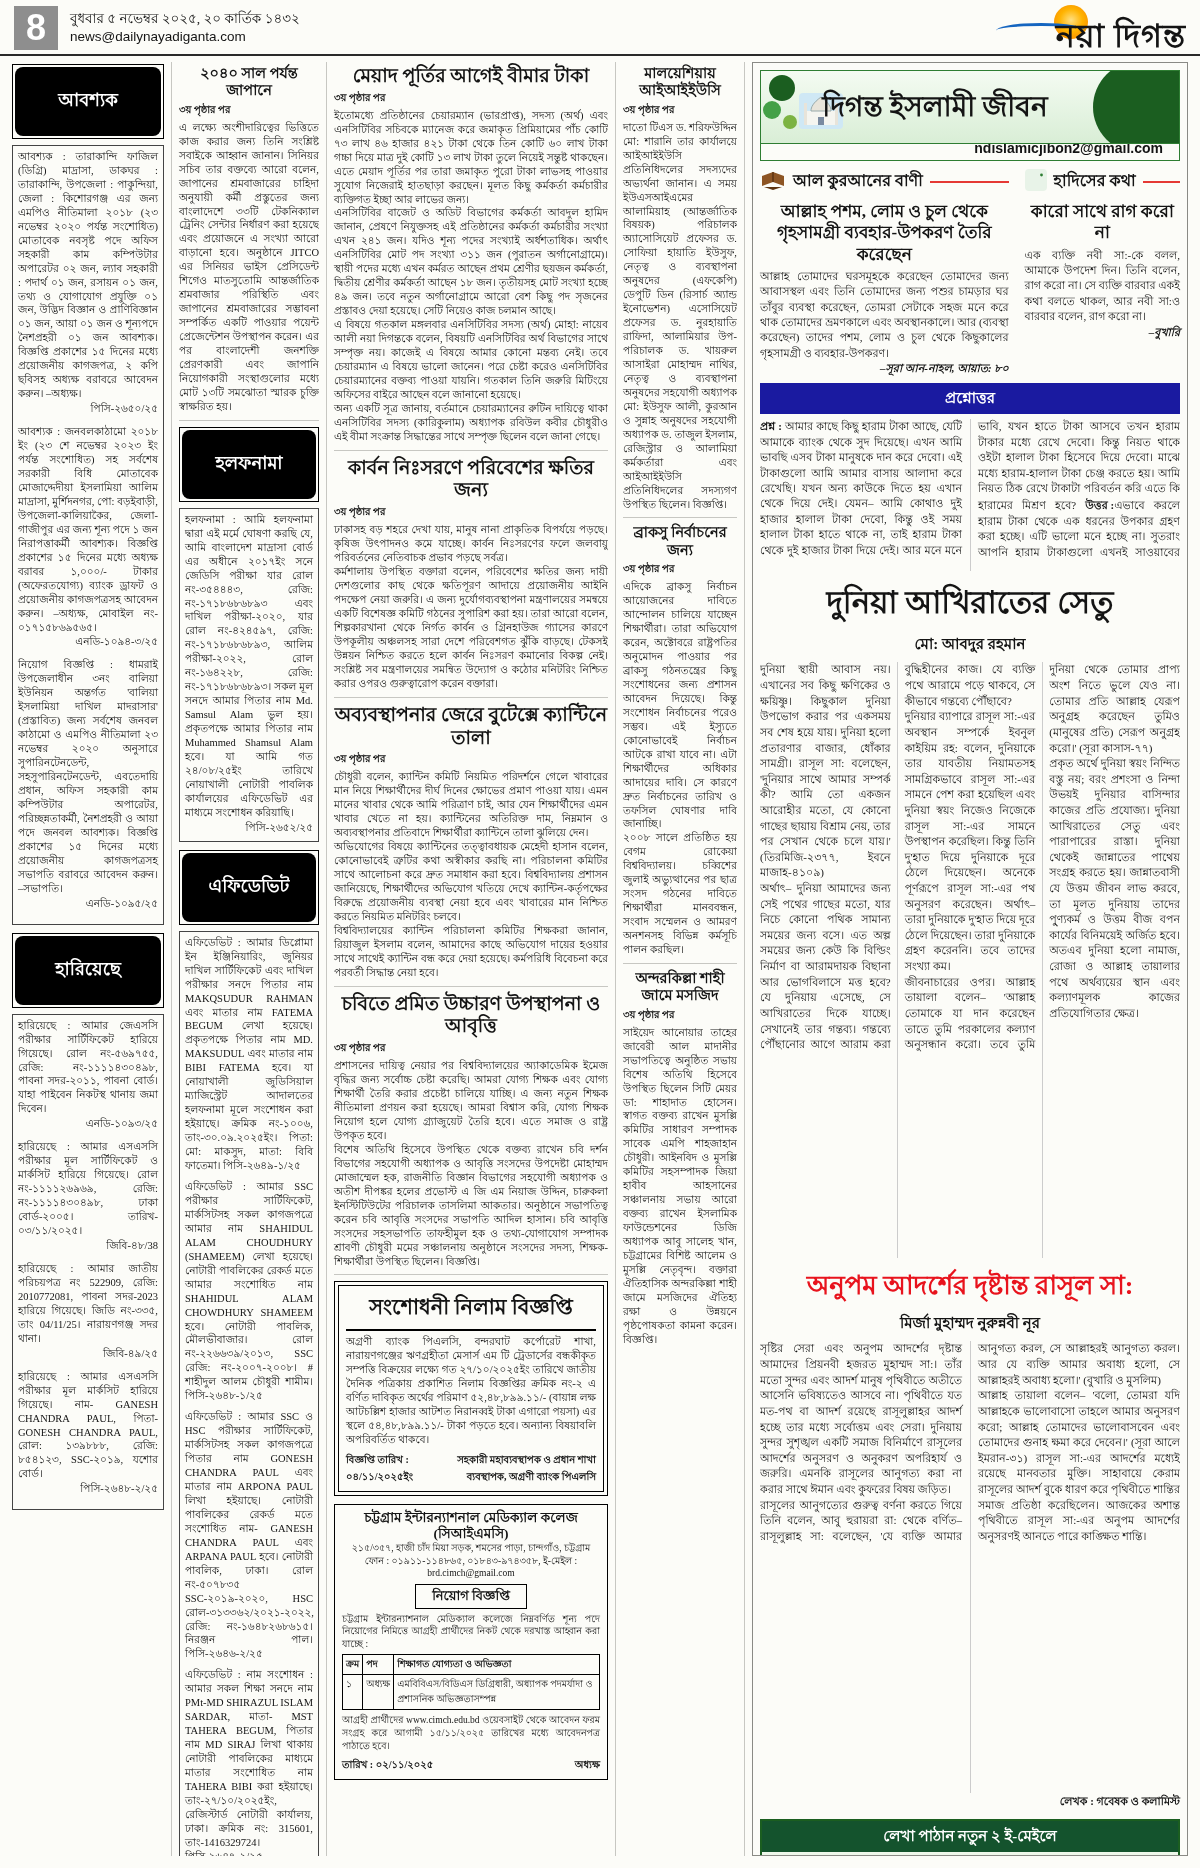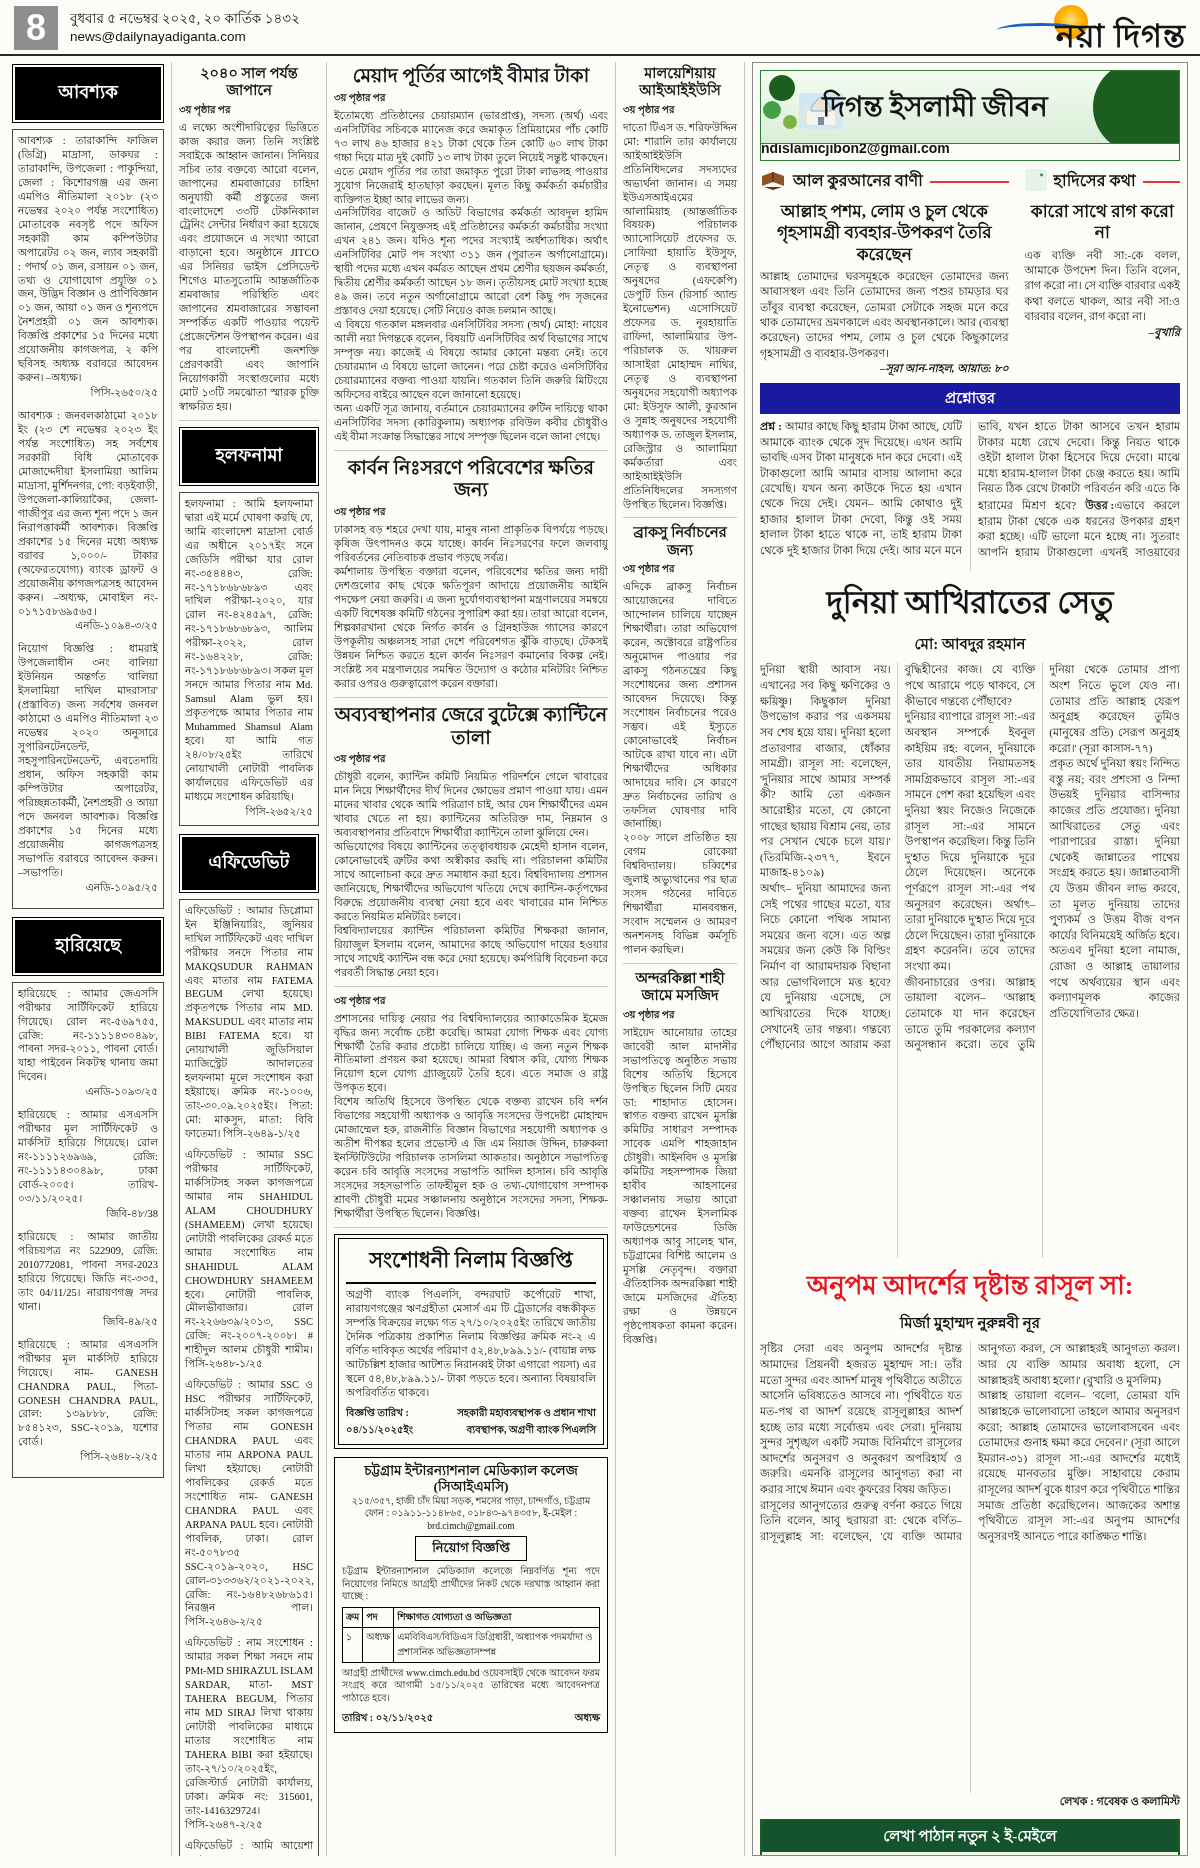--- a/index.html
+++ b/index.html
@@ -20,21 +20,21 @@
   .content{display:flex;gap:0;padding:6px 12px 0;height:1800px;box-sizing:border-box;}
   .col{box-sizing:border-box;overflow:hidden;height:100%;}
   .col + .col{border-left:1px solid #c7c7c2;padding-left:7px;margin-left:7px;}
   .colA{width:152px;}
   .colB{width:148px;}
   .colC{width:282px;}
   .colD{width:122px;}
   .colE{flex:1;}
   
   .blackhead{border:1px solid #000;padding:2px;margin:2px 0 6px;}
-  .blackhead>div{background:#000;color:#fff;text-align:center;font-weight:bold;font-size:18px;padding:11px 0;}
+  .blackhead>div{background:#000;color:#fff;text-align:center;font-weight:bold;font-size:18px;padding:19px 0;border-radius:8px;}
   .smalltext{font-size:10.5px;line-height:1.33;text-align:justify;white-space:pre-line;}
   .entry{margin-bottom:7px;}
   .ref{text-align:right;font-size:10.5px;}
   .secbox{border:1px solid #444;padding:4px 5px;margin-bottom:8px;}
   
   .h-md{font-weight:bold;font-size:19px;text-align:center;line-height:1.2;margin:3px 0 2px;}
   .h-sm{font-weight:bold;font-size:14.5px;text-align:center;line-height:1.2;margin:3px 0 2px;}
   .contmark{font-weight:bold;font-size:10px;margin:1px 0 2px;}
   .artblock{padding-bottom:6px;margin-bottom:6px;border-bottom:1px solid #c7c7c2;}
   .artblock:last-child{border-bottom:none;}
@@ -51,21 +51,21 @@
   .ctable th,.ctable td{border:1px solid #000;padding:2px 3px;text-align:left;vertical-align:top;}
   
   .islamic{border:1px solid #8a8a85;padding:7px;height:100%;box-sizing:border-box;display:flex;flex-direction:column;gap:7px;overflow:hidden;}
   .ij-banner{border:1px solid #2e7d32;background:linear-gradient(180deg,#f4fbf2,#d9eed6);position:relative;height:72px;overflow:hidden;}
   .ij-banner .c1{position:absolute;left:8px;top:4px;width:26px;height:26px;border-radius:50%;background:#1b5e20;}
   .ij-banner .c2{position:absolute;left:2px;top:30px;width:18px;height:18px;border-radius:50%;background:#43a047;}
   .ij-banner .c3{position:absolute;left:22px;top:44px;width:14px;height:14px;border-radius:50%;background:#7cb342;}
   .ij-banner .mosque{position:absolute;left:38px;top:22px;}
   .ij-banner .swoosh{position:absolute;right:-34px;top:-10px;width:120px;height:92px;background:#1b5e20;border-radius:60px 0 0 60px;}
   .ij-title{position:absolute;left:0;right:70px;top:14px;text-align:center;font-size:28px;font-weight:bold;}
-  .ij-email{text-align:left;font-weight:bold;font-size:14px;border:1px solid #2e7d32;border-top:none;padding:3px 0 4px;margin-top:-7px;font-family:"Liberation Sans",sans-serif;}
+  .ij-email{text-align:right;font-weight:bold;font-size:14px;border:1px solid #2e7d32;border-top:none;padding:3px 16px 4px;margin-top:-7px;font-family:"Liberation Sans",sans-serif;}
   .qh-row{display:flex;gap:16px;}
   .quran-col{flex:1.6;min-width:0;}
   .hadith-col{flex:1;min-width:0;}
   .sec-label{display:flex;align-items:center;gap:7px;font-weight:bold;font-size:16px;}
   .sec-label .line{flex:1;height:2px;background:#e53935;}
   .qh-head{font-weight:bold;font-size:17px;text-align:center;line-height:1.25;margin:6px 0 4px;}
   .qh-body{font-size:11px;line-height:1.4;text-align:justify;}
   .source{font-style:italic;font-weight:bold;text-align:right;font-size:11px;}
   .qa-banner{background:#1a1aa0;color:#fff;text-align:center;font-weight:bold;font-size:15px;padding:3px 0;}
   .qa-body{column-count:2;column-gap:16px;column-rule:1px solid #ccc;font-size:11px;line-height:1.4;text-align:justify;height:152px;overflow:hidden;margin-top:5px;}
@@ -183,20 +183,21 @@
 কর্মশালায় উপস্থিত বক্তারা বলেন, পরিবেশের ক্ষতির জন্য দায়ী দেশগুলোর কাছ থেকে ক্ষতিপূরণ আদায়ে প্রয়োজনীয় আইনি পদক্ষেপ নেয়া জরুরি। এ জন্য দুর্যোগব্যবস্থাপনা মন্ত্রণালয়ের সমন্বয়ে একটি বিশেষজ্ঞ কমিটি গঠনের সুপারিশ করা হয়। তারা আরো বলেন, শিল্পকারখানা থেকে নির্গত কার্বন ও গ্রিনহাউজ গ্যাসের কারণে উপকূলীয় অঞ্চলসহ সারা দেশে পরিবেশগত ঝুঁকি বাড়ছে। টেকসই উন্নয়ন নিশ্চিত করতে হলে কার্বন নিঃসরণ কমানোর বিকল্প নেই। সংশ্লিষ্ট সব মন্ত্রণালয়ের সমন্বিত উদ্যোগ ও কঠোর মনিটরিং নিশ্চিত করার ওপরও গুরুত্বারোপ করেন বক্তারা।</div>
       </div>
       <div class="artblock">
         <div class="h-md">অব্যবস্থাপনার জেরে বুটেক্সে ক্যান্টিনে তালা</div>
         <div class="contmark">৩য় পৃষ্ঠার পর</div>
         <div class="smalltext">চৌধুরী বলেন, ক্যান্টিন কমিটি নিয়মিত পরিদর্শনে গেলে খাবারের মান নিয়ে শিক্ষার্থীদের দীর্ঘ দিনের ক্ষোভের প্রমাণ পাওয়া যায়। এমন মানের খাবার থেকে আমি পরিত্রাণ চাই, আর যেন শিক্ষার্থীদের এমন খাবার খেতে না হয়। ক্যান্টিনের অতিরিক্ত দাম, নিম্নমান ও অব্যবস্থাপনার প্রতিবাদে শিক্ষার্থীরা ক্যান্টিনে তালা ঝুলিয়ে দেন।
 অভিযোগের বিষয়ে ক্যান্টিনের তত্ত্বাবধায়ক মেহেদী হাসান বলেন, কোনোভাবেই ত্রুটির কথা অস্বীকার করছি না। পরিচালনা কমিটির সাথে আলোচনা করে দ্রুত সমাধান করা হবে। বিশ্ববিদ্যালয় প্রশাসন জানিয়েছে, শিক্ষার্থীদের অভিযোগ খতিয়ে দেখে ক্যান্টিন-কর্তৃপক্ষের বিরুদ্ধে প্রয়োজনীয় ব্যবস্থা নেয়া হবে এবং খাবারের মান নিশ্চিত করতে নিয়মিত মনিটরিং চলবে।
 বিশ্ববিদ্যালয়ের ক্যান্টিন পরিচালনা কমিটির শিক্ষকরা জানান, রিয়াজুল ইসলাম বলেন, আমাদের কাছে অভিযোগ দায়ের হওয়ার সাথে সাথেই ক্যান্টিন বন্ধ করে দেয়া হয়েছে। কর্মপরিধি বিবেচনা করে পরবর্তী সিদ্ধান্ত নেয়া হবে।</div>
       </div>
       <div class="artblock">
+        <div class="h-md">চবিতে প্রমিত উচ্চারণ উপস্থাপনা ও আবৃত্তি</div>
         <div class="contmark">৩য় পৃষ্ঠার পর</div>
         <div class="smalltext">প্রশাসনের দায়িত্ব নেয়ার পর বিশ্ববিদ্যালয়ের অ্যাকাডেমিক ইমেজ বৃদ্ধির জন্য সর্বোচ্চ চেষ্টা করেছি। আমরা যোগ্য শিক্ষক এবং যোগ্য শিক্ষার্থী তৈরি করার প্রচেষ্টা চালিয়ে যাচ্ছি। এ জন্য নতুন শিক্ষক নীতিমালা প্রণয়ন করা হয়েছে। আমরা বিশ্বাস করি, যোগ্য শিক্ষক নিয়োগ হলে যোগ্য গ্র্যাজুয়েট তৈরি হবে। এতে সমাজ ও রাষ্ট্র উপকৃত হবে।
 বিশেষ অতিথি হিসেবে উপস্থিত থেকে বক্তব্য রাখেন চবি দর্শন বিভাগের সহযোগী অধ্যাপক ও আবৃত্তি সংসদের উপদেষ্টা মোহাম্মদ মোজাম্মেল হক, রাজনীতি বিজ্ঞান বিভাগের সহযোগী অধ্যাপক ও অতীশ দীপঙ্কর হলের প্রভোস্ট এ জি এম নিয়াজ উদ্দিন, চারুকলা ইনস্টিটিউটের পরিচালক তাসলিমা আকতার। অনুষ্ঠানে সভাপতিত্ব করেন চবি আবৃত্তি সংসদের সভাপতি আদিল হাসান। চবি আবৃত্তি সংসদের সহসভাপতি তাফহীমুল হক ও তথ্য-যোগাযোগ সম্পাদক শ্রাবণী চৌধুরী মমের সঞ্চালনায় অনুষ্ঠানে সংসদের সদস্য, শিক্ষক-শিক্ষার্থীরা উপস্থিত ছিলেন। বিজ্ঞপ্তি।</div>
       </div>
       <div class="auction">
         <div class="auction-in">
           <div class="auction-title">সংশোধনী নিলাম বিজ্ঞপ্তি</div>
           <div class="smalltext">অগ্রণী ব্যাংক পিএলসি, বন্দরঘাট কর্পোরেট শাখা, নারায়ণগঞ্জের ঋণগ্রহীতা মেসার্স এম টি ট্রেডার্সের বন্ধকীকৃত সম্পত্তি বিক্রয়ের লক্ষ্যে গত ২৭/১০/২০২৫ইং তারিখে জাতীয় দৈনিক পত্রিকায় প্রকাশিত নিলাম বিজ্ঞপ্তির ক্রমিক নং-২ এ বর্ণিত দাবিকৃত অর্থের পরিমাণ ৫২,৪৮,৮৯৯.১১/- (বায়ান্ন লক্ষ আটচল্লিশ হাজার আটশত নিরানব্বই টাকা এগারো পয়সা) এর স্থলে ৫৪,৪৮,৮৯৯.১১/- টাকা পড়তে হবে। অন্যান্য বিষয়াবলি অপরিবর্তিত থাকবে।</div>
           <div class="signs">
             <span>বিজ্ঞপ্তি তারিখ : ০৪/১১/২০২৫ইং</span>

